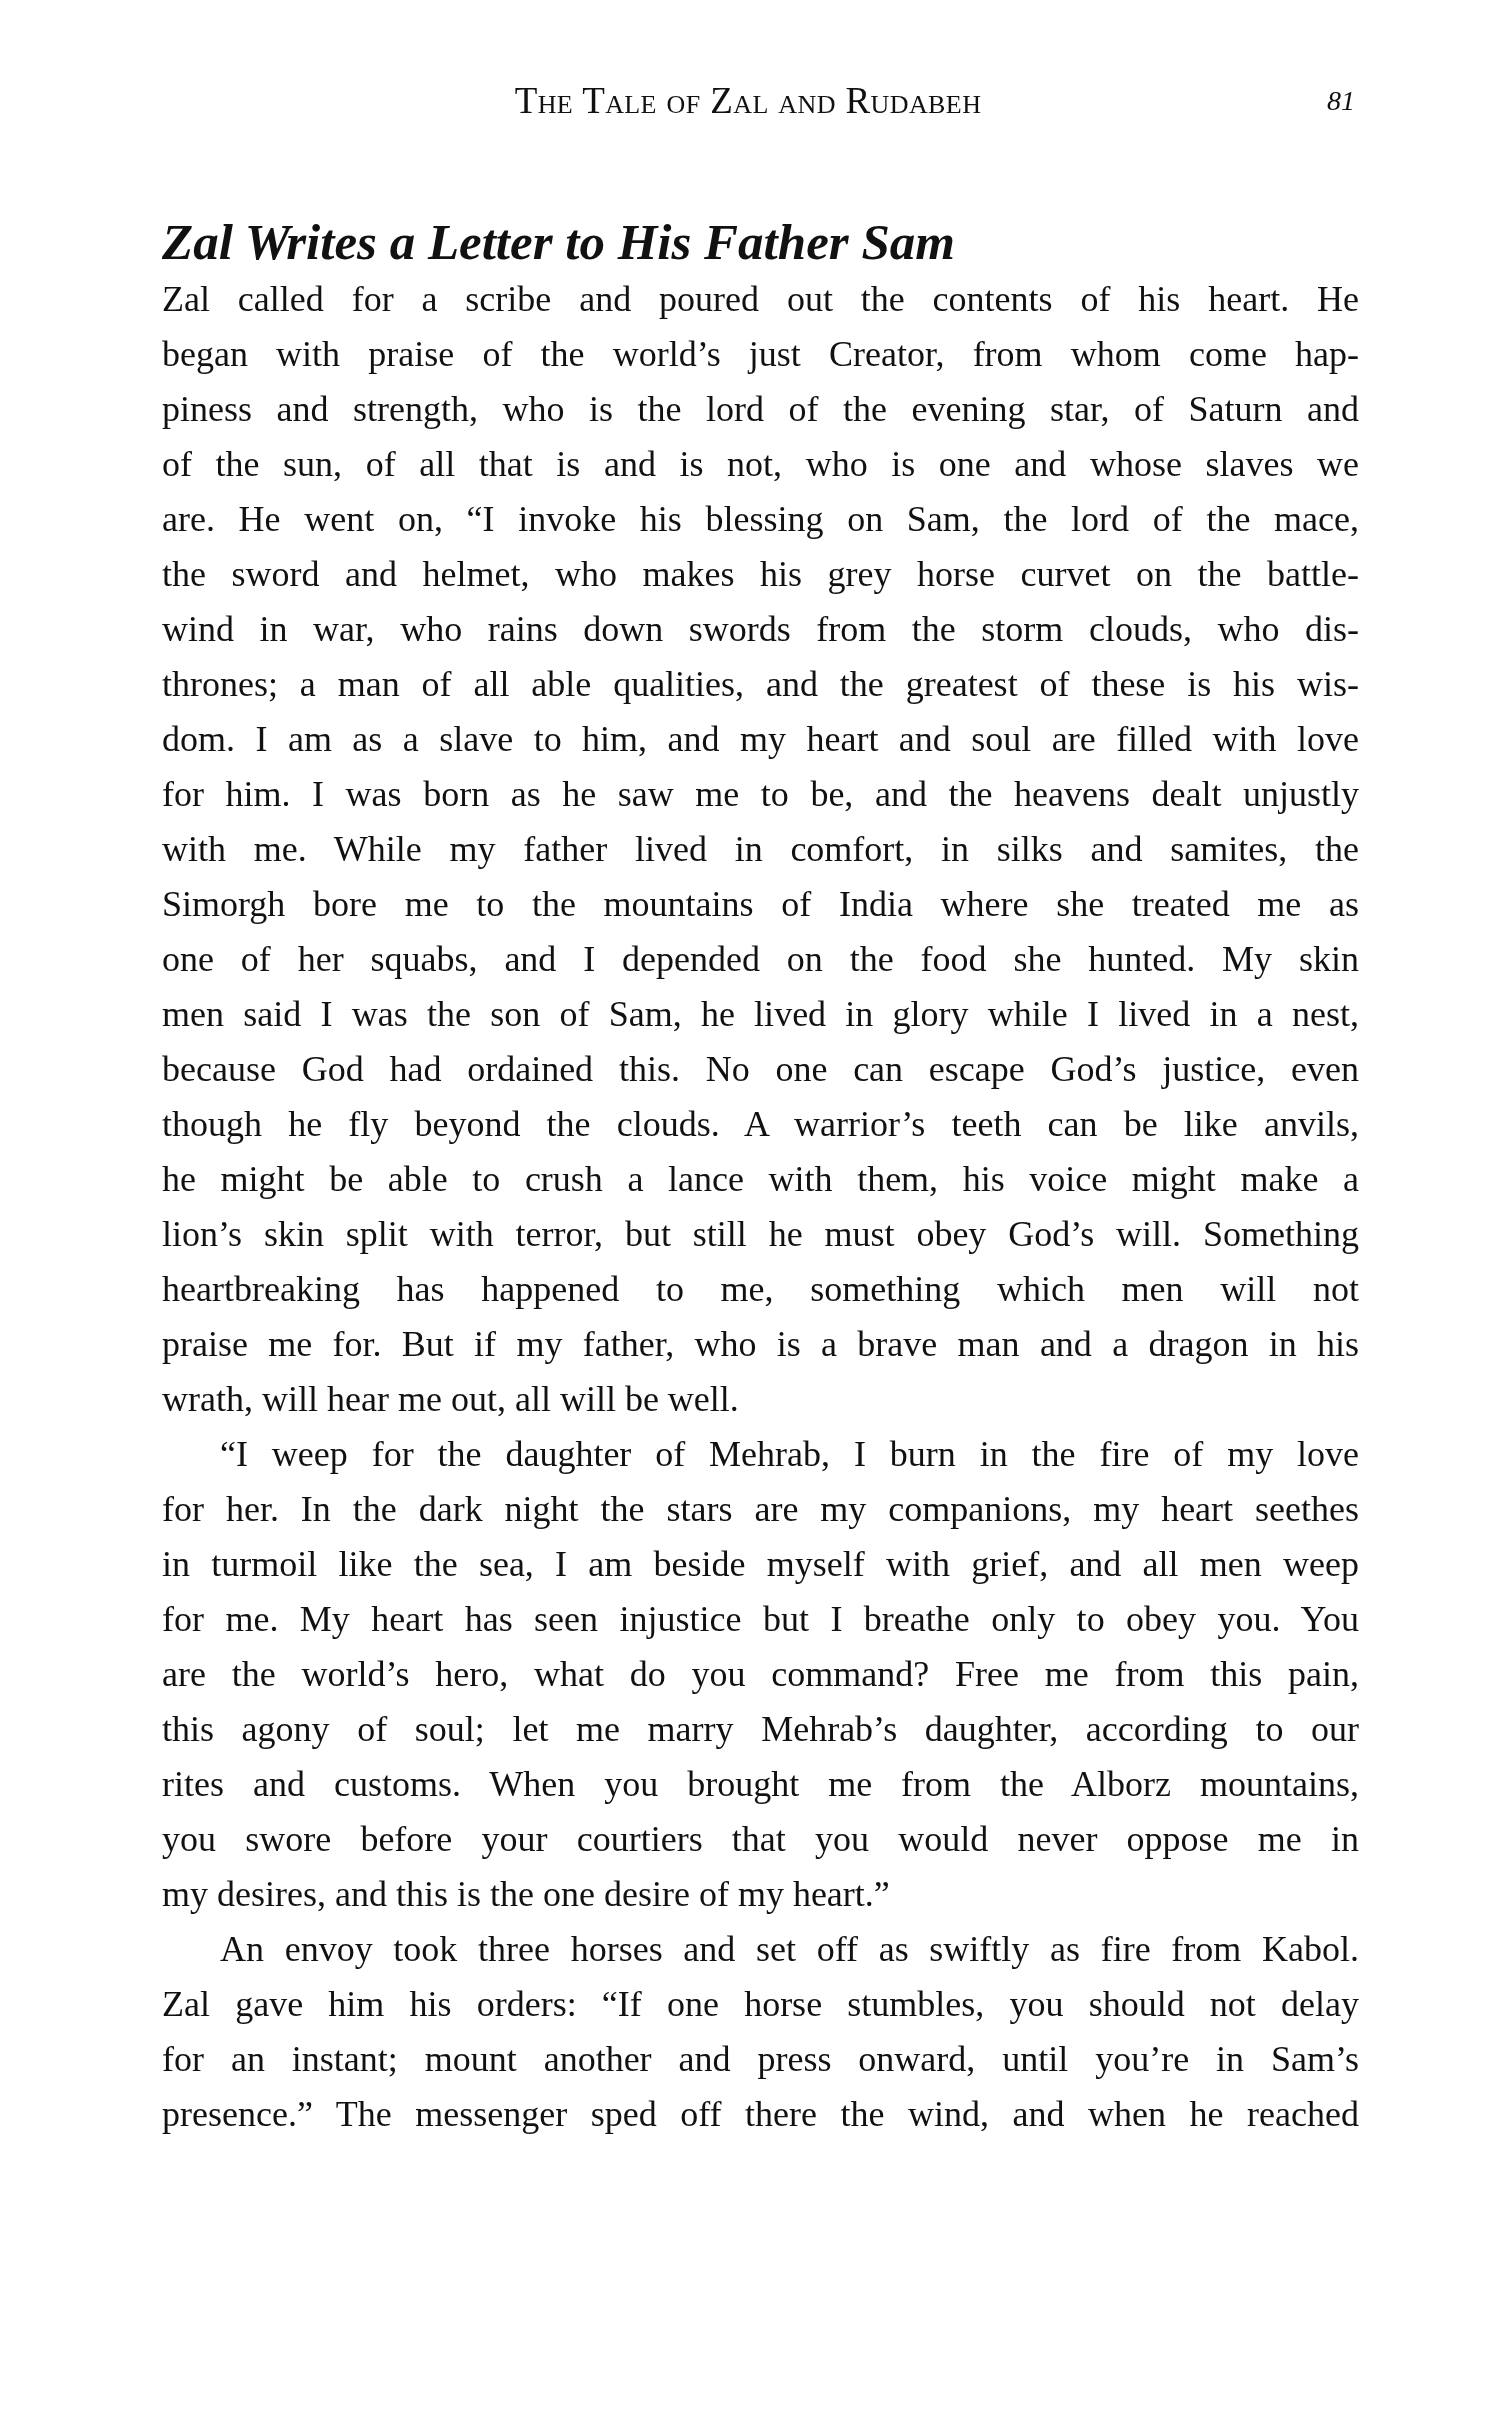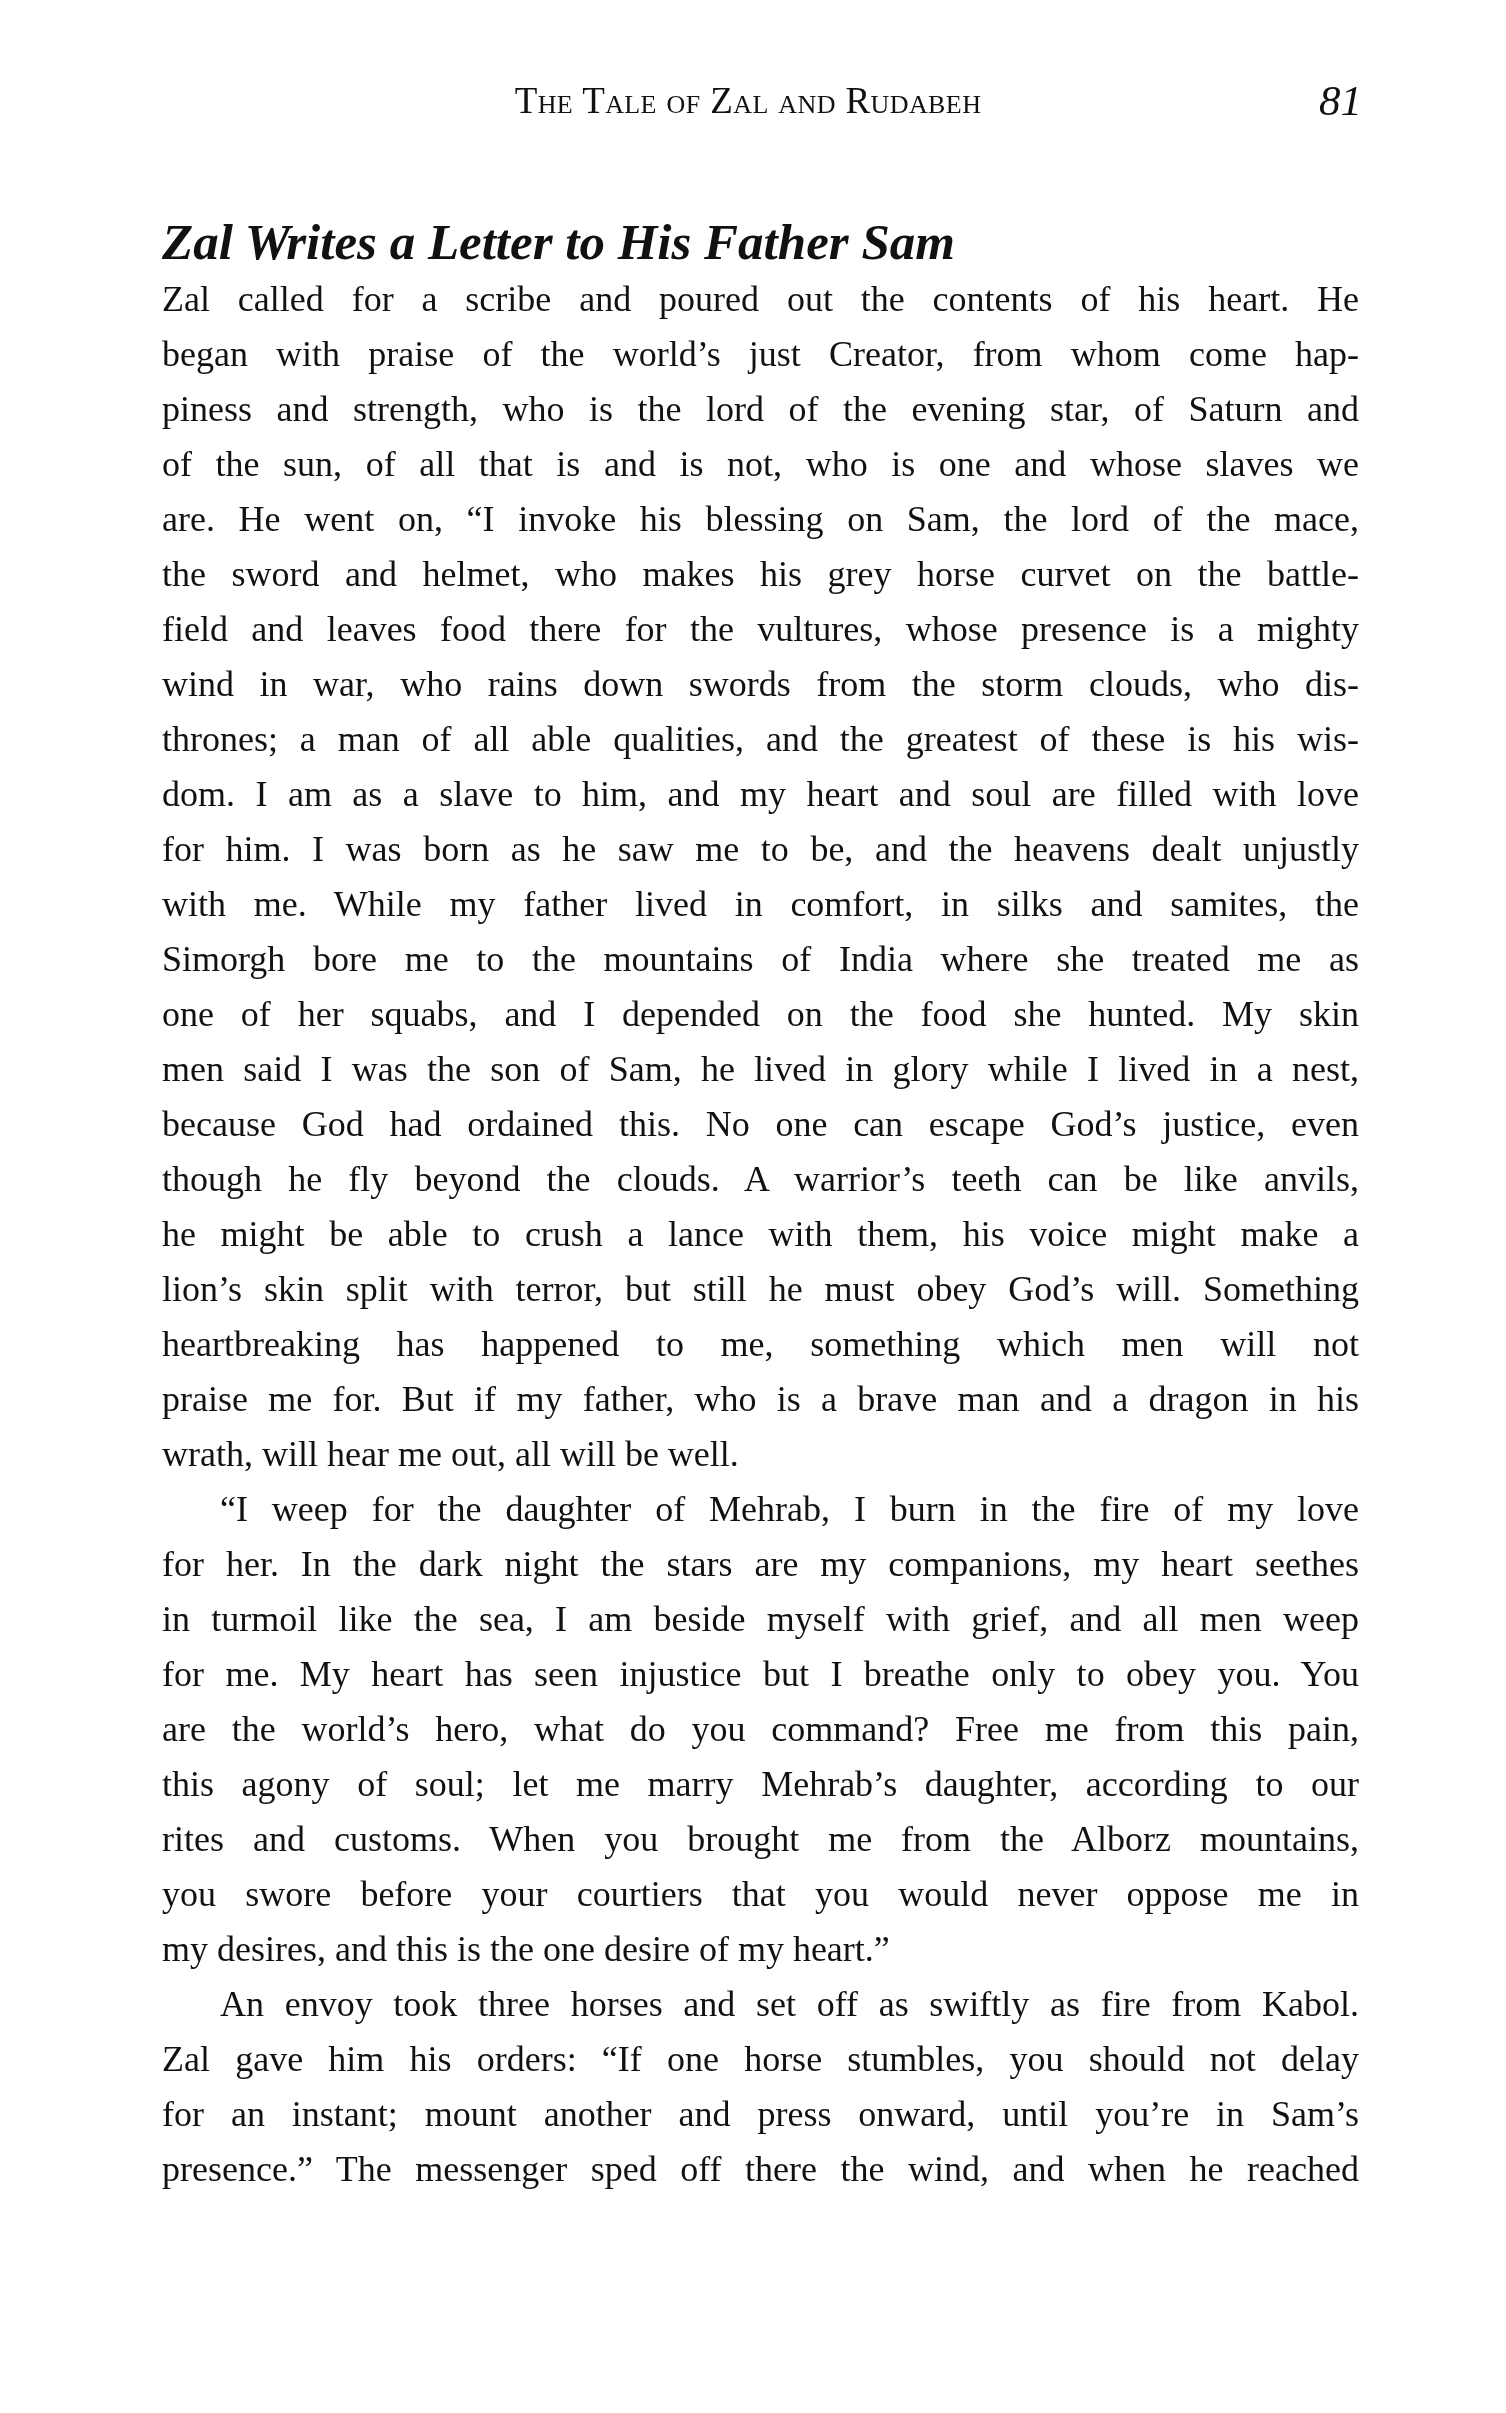--- a/index.html
+++ b/index.html
@@ -27,24 +27,24 @@
     letter-spacing: 0.4px;
     white-space: nowrap;
     text-align: center;
   }
   .page-number {
     position: absolute;
     left: 1319px;
     top: 81px;
     width: 44px;
     height: 39px;
-    font-size: 43px;
+    font-size: 28px;
     line-height: 39px;
     font-style: italic;
-    text-align: left;
+    text-align: center;
     white-space: nowrap;
   }
   .section-heading {
     position: absolute;
     left: 162px;
     top: 219px;
     font-size: 51px;
     line-height: 47px;
     font-weight: bold;
     font-style: italic;
@@ -87,21 +87,20 @@
 
   <div class="body-text">
 
     <div>
       <span class="line">Zal called for a scribe and poured out the contents of his heart. He</span>
       <span class="line">began with praise of the world’s just Creator, from whom come hap-</span>
       <span class="line">piness and strength, who is the lord of the evening star, of Saturn and</span>
       <span class="line">of the sun, of all that is and is not, who is one and whose slaves we</span>
       <span class="line">are. He went on, “I invoke his blessing on Sam, the lord of the mace,</span>
       <span class="line">the sword and helmet, who makes his grey horse curvet on the battle-</span>
-      <span class="line">field and leaves food there for the vultures, whose presence is a mighty</span>
       <span class="line">wind in war, who rains down swords from the storm clouds, who dis-</span>
       <span class="line">thrones; a man of all able qualities, and the greatest of these is his wis-</span>
       <span class="line">dom. I am as a slave to him, and my heart and soul are filled with love</span>
       <span class="line">for him. I was born as he saw me to be, and the heavens dealt unjustly</span>
       <span class="line">with me. While my father lived in comfort, in silks and samites, the</span>
       <span class="line">Simorgh bore me to the mountains of India where she treated me as</span>
       <span class="line">one of her squabs, and I depended on the food she hunted. My skin</span>
       <span class="line">men said I was the son of Sam, he lived in glory while I lived in a nest,</span>
       <span class="line">because God had ordained this. No one can escape God’s justice, even</span>
       <span class="line">though he fly beyond the clouds. A warrior’s teeth can be like anvils,</span>

